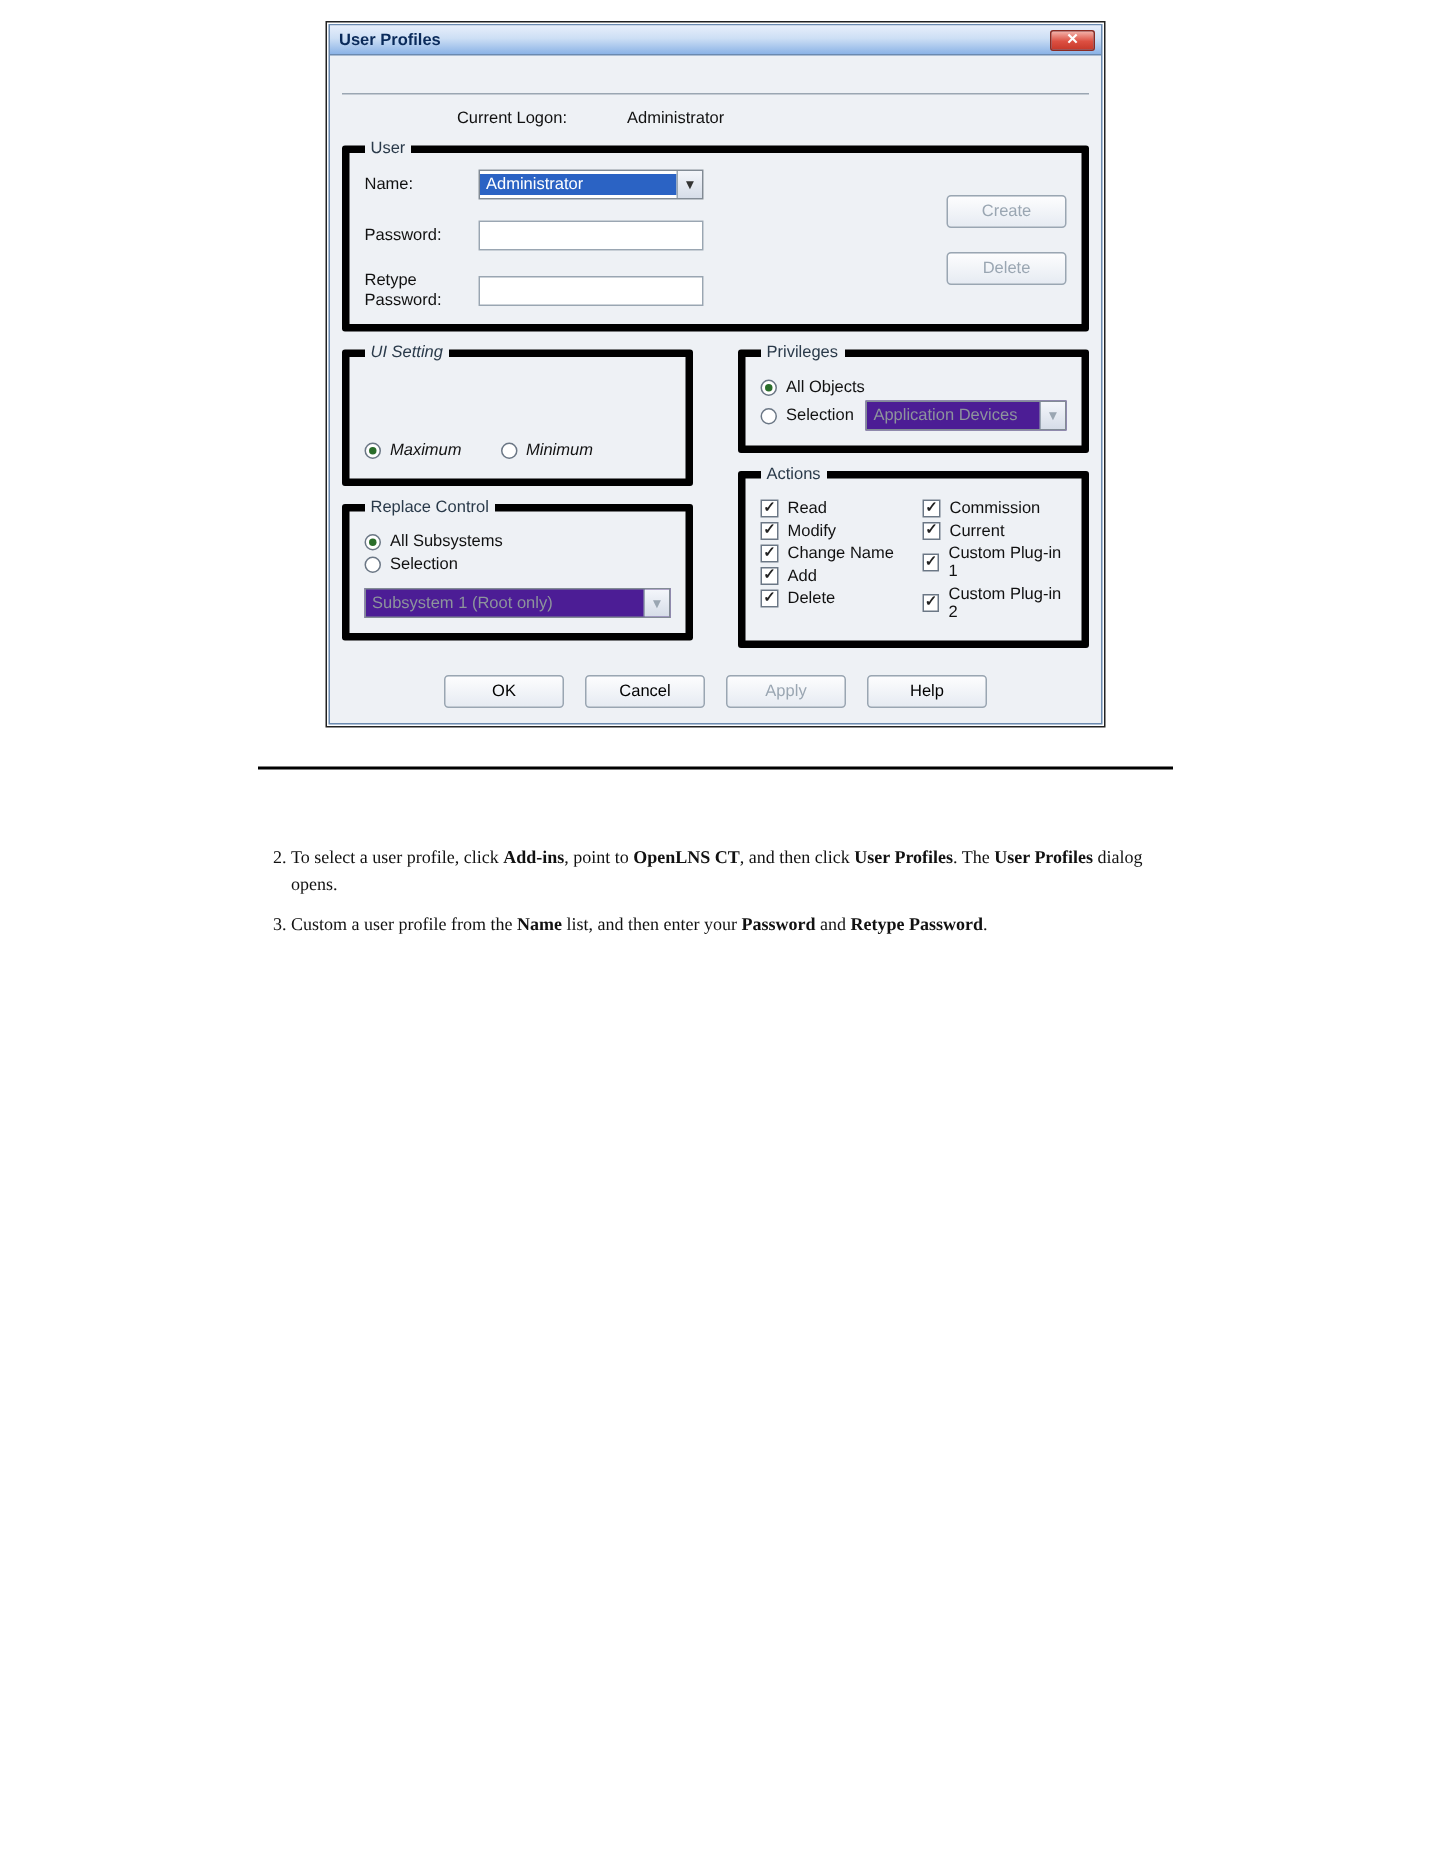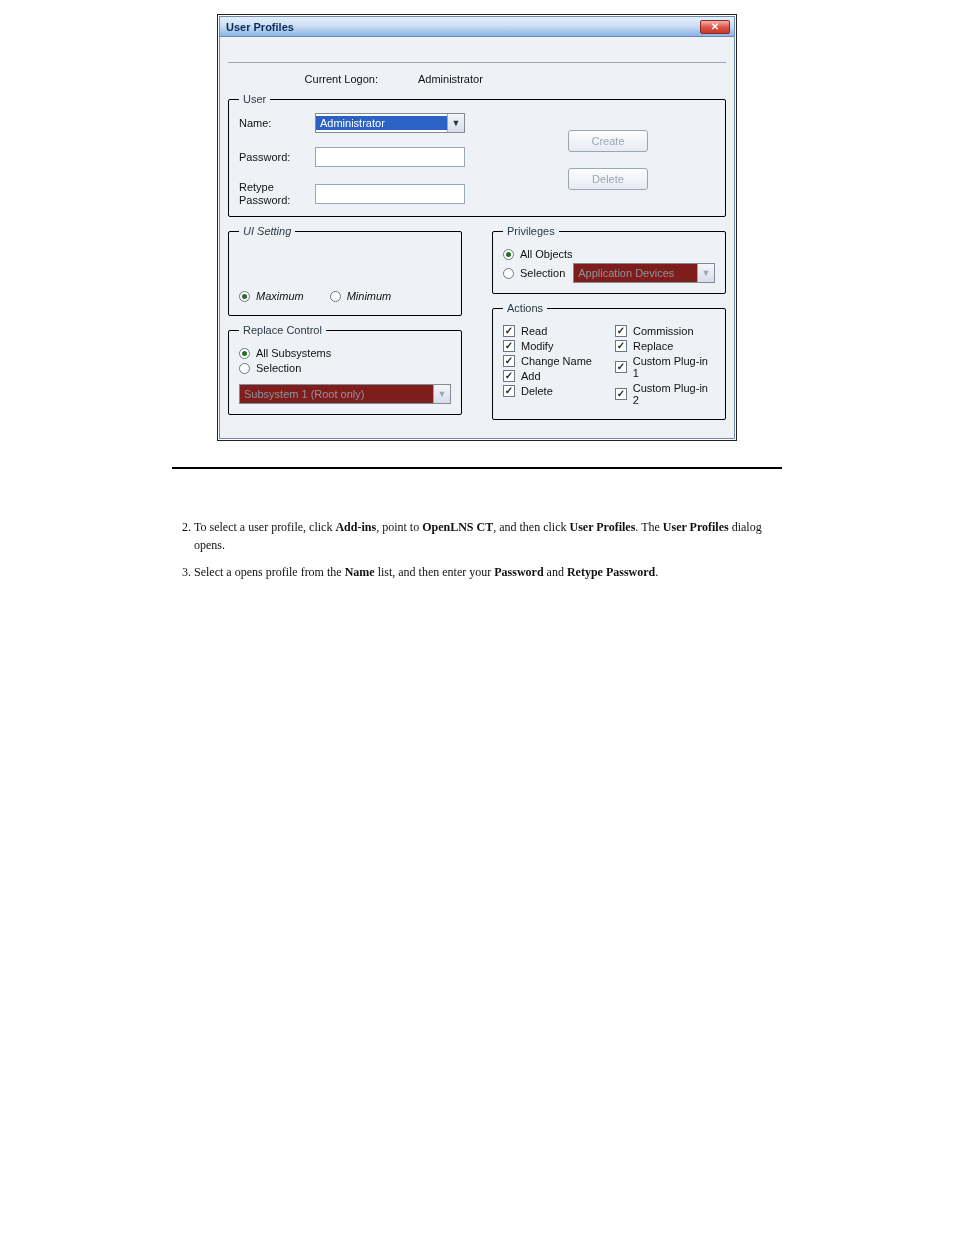--- a/index.html
+++ b/index.html
@@ -76,21 +76,21 @@
       margin-top: 42px;
     }
     .current-logon {
       margin: 10px 0 8px 0;
       display: flex;
       align-items: center;
       gap: 40px;
     }
     .current-logon .lbl { width: 150px; text-align: right; }
     fieldset.group {
-      border: 1px solid #000000;
+      border: 5px solid #000000;
       border-radius: 2px;
       padding: 8px 10px 10px;
       margin-bottom: 8px;
     }
     fieldset.group > legend {
       padding: 0 4px;
       color: #2a3a4a;
       font-size: 11px;
     }
     .two-col {
@@ -107,21 +107,21 @@
       align-items: center;
     }
     .combo {
       position: relative;
       height: 20px;
       background: #fff;
       border: 1px solid #828b95;
       display: flex;
       align-items: center;
     }
-    .combo.disabled { background: #7f1d1d; color: #8d949c; }
+    .combo.disabled { background: #4c1d95; color: #8d949c; }
     .combo .sel {
       flex: 1;
       padding: 1px 4px;
       white-space: nowrap;
       overflow: hidden;
     }
     .combo .sel.hi { background: #2b63c4; color: #fff; }
     .combo .arrow {
       width: 17px;
       height: 100%;
@@ -138,21 +138,21 @@
       height: 20px;
       width: 100%;
       border: 1px solid #9aa6b2;
       background: #fff;
       padding: 1px 4px;
     }
     .stacked-btns {
       display: flex;
       flex-direction: column;
       gap: 16px;
-      align-items: center;
+      align-items: flex-end;
       justify-content: center;
     }
     .winbtn {
       min-width: 80px;
       height: 22px;
       padding: 0 14px;
       border: 1px solid #9aa6b2;
       border-radius: 3px;
       background: linear-gradient(180deg,#fdfdfe,#e6ebf2);
       font-family: Tahoma, Arial, sans-serif;
@@ -322,44 +322,50 @@
                     <span>Delete</span>
                   </label>
               </div>
               <div>
                 <label class="check">
                     <span class="box on"></span>
                     <span>Commission</span>
                   </label>
                 <label class="check">
                     <span class="box on"></span>
-                    <span>Replace</span>
+                    <span>Current</span>
                   </label>
                 <label class="check">
                     <span class="box on"></span>
                     <span>Custom Plug-in 1</span>
                   </label>
                 <label class="check">
                     <span class="box on"></span>
                     <span>Custom Plug-in 2</span>
                   </label>
               </div>
             </div>
           </fieldset>
         </div>
       </div>
 
+      <div class="footer">
+        <button class="winbtn">OK</button>
+        <button class="winbtn">Cancel</button>
+        <button class="winbtn disabled">Apply</button>
+        <button class="winbtn">Help</button>
+      </div>
     </div>
   </div>
 </div>
 
 <div class="underline"></div>
 
 <div class="para">
   <ol start="2">
     <li>
       <span>To select a user profile, click </span><span class="b">Add-ins</span><span>, point to </span><span class="b">OpenLNS CT</span><span>, and then click </span><span class="b">User Profiles</span><span>. The </span><span class="b">User Profiles</span><span> dialog opens.</span>
     </li>
     <li>
-      <span>Select a opens profile from the </span><span class="b">Name</span><span> list, and then enter your </span><span class="b">Password</span><span> and </span><span class="b">Retype Password</span><span>.</span>
+      <span>Custom a user profile from the </span><span class="b">Name</span><span> list, and then enter your </span><span class="b">Password</span><span> and </span><span class="b">Retype Password</span><span>.</span>
     </li>
   </ol>
 </div>
 
 </body></html>

